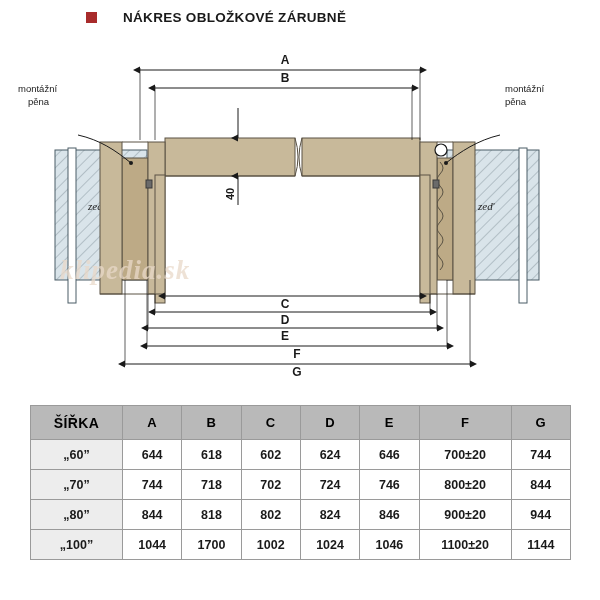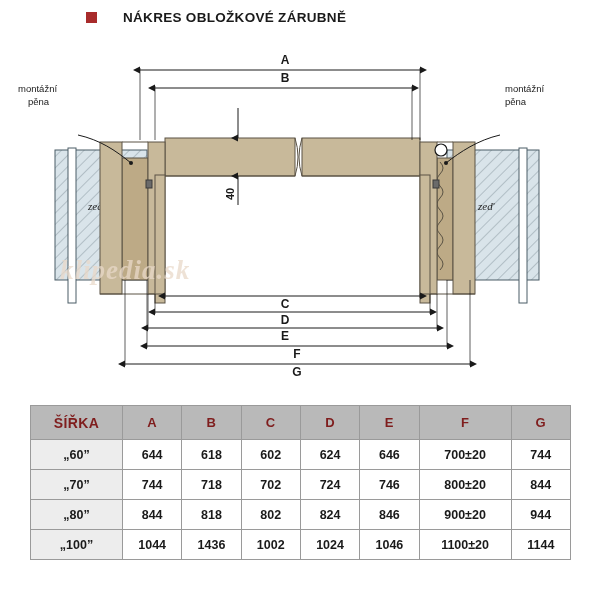--- a/index.html
+++ b/index.html
@@ -48,21 +48,21 @@
   }
   th,td{
     border:1px solid #9a9a9a;
     text-align:center;
     padding:0;
     height:29px;
     font-weight:bold;
   }
   thead th{
     background:#b9b9b9;
-    color:#7f1d1d;
+    color:#000000;
     font-size:13px;
     letter-spacing:.4px;
     height:33px;
   }
   thead th.first{
     background:#b9b9b9; font-size:14px;
   }
   tbody td{
     background:#ffffff; color:#1a1a1a; font-weight:bold;
   }
@@ -260,21 +260,21 @@
         <td>818</td>
         <td>802</td>
         <td>824</td>
         <td>846</td>
         <td>900±20</td>
         <td>944</td>
       </tr>
       <tr>
         <td class="first">„100”</td>
         <td>1044</td>
-        <td>1436</td>
+        <td>1700</td>
         <td>1002</td>
         <td>1024</td>
         <td>1046</td>
         <td>1100±20</td>
         <td>1144</td>
       </tr>
     </tbody>
   </table>
 </div>
 

